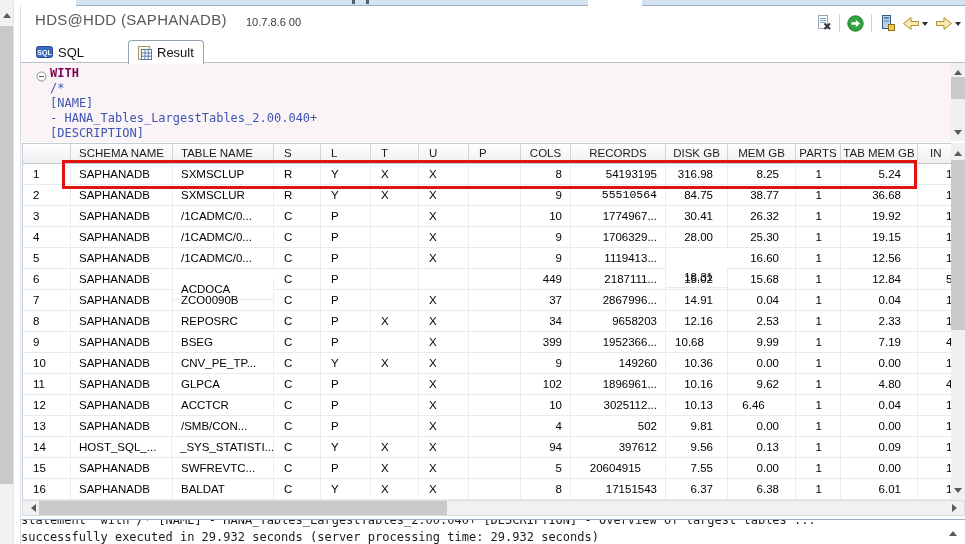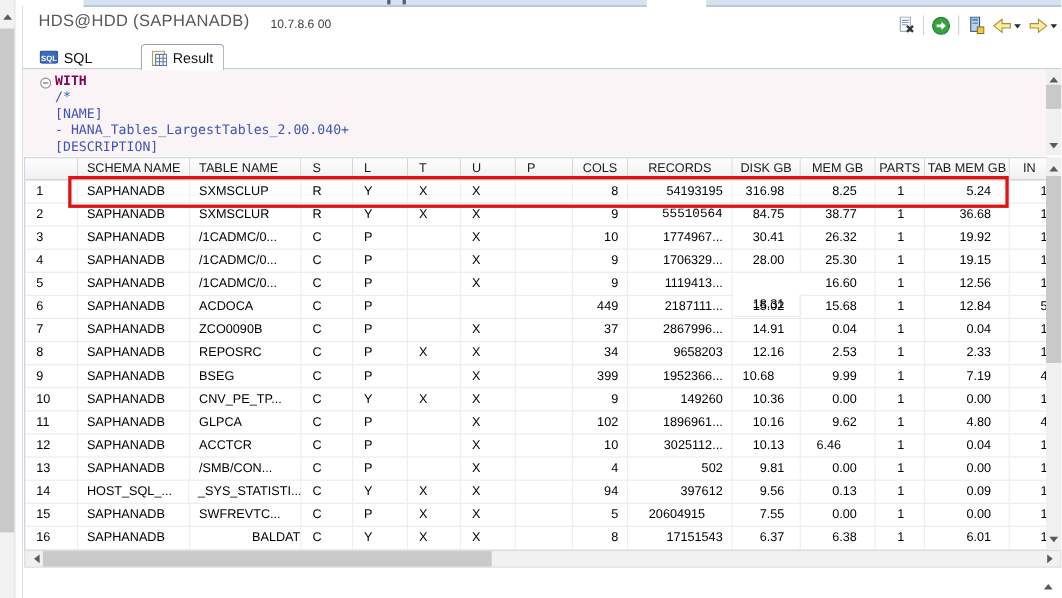--- a/index.html
+++ b/index.html
@@ -279,21 +279,21 @@
           <div class="bcell" style="width: 95px; text-align: right; padding-right: 8px;">1119413...</div>
           <div class="bcell" style="width: 62px; text-align: right; padding-right: 14px; margin-top: 19px;">18.31</div>
           <div class="bcell" style="width: 68px; text-align: right; padding-right: 16px;">16.60</div>
           <div class="bcell" style="width: 45px; text-align: right; padding-right: 18px;">1</div>
           <div class="bcell" style="width: 77px; text-align: right; padding-right: 16px;">12.56</div>
           <div class="bcell" style="width: 40px; padding-left: 28px;">1</div>
         </div>
         <div class="grow">
           <div class="bcell" style="width: 48px; padding-left: 10px;">6</div>
           <div class="bcell" style="width: 102px; padding-left: 8px;">SAPHANADB</div>
-          <div class="bcell" style="width: 101px; padding-left: 8px;">ACDOCA</div>
+          <div class="bcell" style="width: 101px; padding-left: 8px; margin-top: 10px;">ACDOCA</div>
           <div class="bcell" style="width: 47px; padding-left: 10px;">C</div>
           <div class="bcell" style="width: 50px; padding-left: 10px;">P</div>
           <div class="bcell" style="width: 48px; padding-left: 10px;"></div>
           <div class="bcell" style="width: 50px; padding-left: 10px;"></div>
           <div class="bcell" style="width: 52px; padding-left: 10px;"></div>
           <div class="bcell" style="width: 50px; text-align: right; padding-right: 8px;">449</div>
           <div class="bcell" style="width: 95px; text-align: right; padding-right: 8px;">2187111...</div>
           <div class="bcell" style="width: 62px; text-align: right; padding-right: 14px;">15.02</div>
           <div class="bcell" style="width: 68px; text-align: right; padding-right: 16px;">15.68</div>
           <div class="bcell" style="width: 45px; text-align: right; padding-right: 18px;">1</div>
@@ -449,21 +449,21 @@
           <div class="bcell" style="width: 95px; text-align: right; padding-right: 24px;">20604915</div>
           <div class="bcell" style="width: 62px; text-align: right; padding-right: 14px;">7.55</div>
           <div class="bcell" style="width: 68px; text-align: right; padding-right: 16px;">0.00</div>
           <div class="bcell" style="width: 45px; text-align: right; padding-right: 18px;">1</div>
           <div class="bcell" style="width: 77px; text-align: right; padding-right: 16px;">0.00</div>
           <div class="bcell" style="width: 40px; padding-left: 28px;">1</div>
         </div>
         <div class="grow">
           <div class="bcell" style="width: 48px; padding-left: 10px;">16</div>
           <div class="bcell" style="width: 102px; padding-left: 8px;">SAPHANADB</div>
-          <div class="bcell" style="width: 101px; padding-left: 8px; text-align: right;">BALDAT</div>
+          <div class="bcell" style="width: 101px; padding-left: 8px;">BALDAT</div>
           <div class="bcell" style="width: 47px; padding-left: 10px;">C</div>
           <div class="bcell" style="width: 50px; padding-left: 10px;">Y</div>
           <div class="bcell" style="width: 48px; padding-left: 10px;">X</div>
           <div class="bcell" style="width: 50px; padding-left: 10px;">X</div>
           <div class="bcell" style="width: 52px; padding-left: 10px;"></div>
           <div class="bcell" style="width: 50px; text-align: right; padding-right: 8px;">8</div>
           <div class="bcell" style="width: 95px; text-align: right; padding-right: 8px;">17151543</div>
           <div class="bcell" style="width: 62px; text-align: right; padding-right: 14px;">6.37</div>
           <div class="bcell" style="width: 68px; text-align: right; padding-right: 16px;">6.38</div>
           <div class="bcell" style="width: 45px; text-align: right; padding-right: 18px;">1</div>
@@ -487,17 +487,21 @@
   <div class="abs" id="hscroll">
     <div class="sbtn" style="left:1px;top:0;">
         <div class="chev-left"></div>
       </div>
     <div class="sbtn" style="left:926px;top:0;">
         <div class="chev-right"></div>
       </div>
   </div>
   <div class="abs" id="hthumb"></div>
 
+  <div class="abs" id="status">
+    <div id="status-line1">statement 'with /* [NAME] - HANA_Tables_LargestTables_2.00.040+ [DESCRIPTION] - Overview of largest tables ...'</div>
+    <div id="status-line2">successfully executed in 29.932 seconds  (server processing time: 29.932 seconds)</div>
+  </div>
   <div class="abs" id="status-chev">
       <div class="chev-up"></div>
     </div>
 
 </div>
 
 </body></html>

